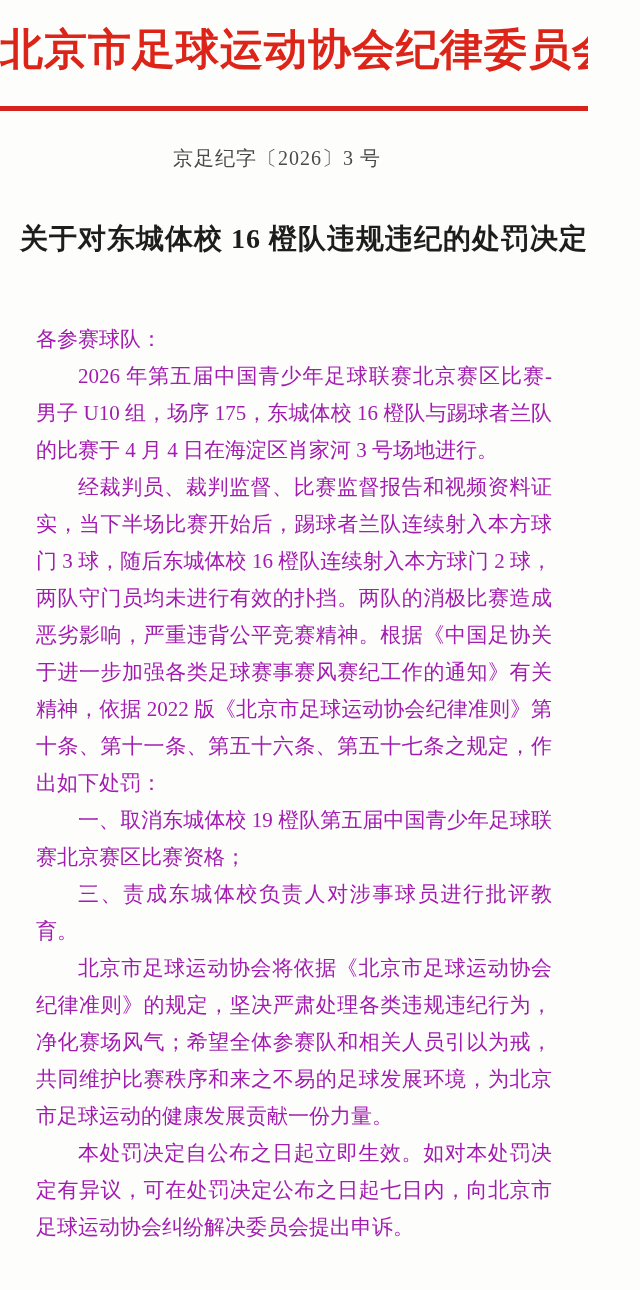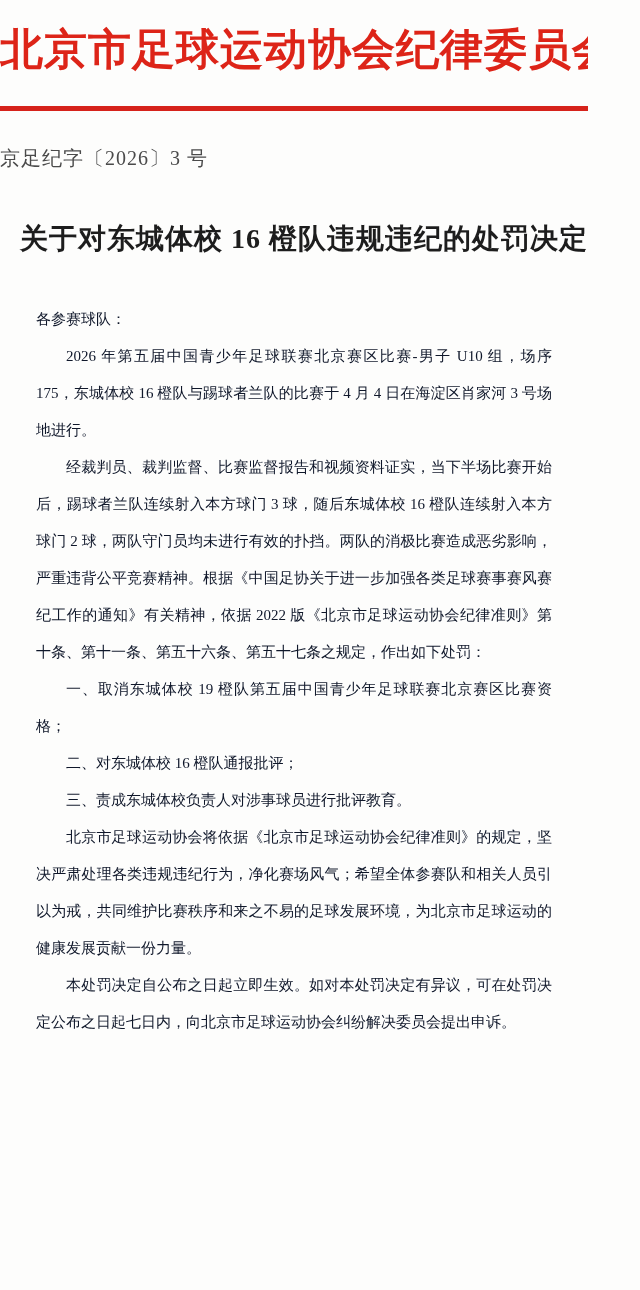--- a/index.html
+++ b/index.html
@@ -27,41 +27,41 @@
   .red-rule {
     height: 5px;
     background: #d6231b;
     margin-top: 30px;
     width: 100%;
     border: none;
   }
   .doc-number {
     margin-top: 34px;
     padding-right: 34px;
-    text-align: left;
+    text-align: center;
     font-size: 20px;
     line-height: 26px;
     color: #4a4a4a;
     letter-spacing: 1px;
   }
   .doc-title {
     margin-top: 48px;
     text-align: center;
     font-size: 28px;
     line-height: 40px;
     font-weight: bold;
     color: #1d1d1d;
     letter-spacing: 1px;
     margin-left: 20px;
   }
   .doc-body {
-    margin: 42px 36px 0 36px;
-    font-size: 15px;
+    margin: 62px 36px 0 36px;
+    font-size: 21px;
     line-height: 37px;
-    color: #0f172a;
+    color: #a21caf;
     text-align: justify;
   }
   .salutation { text-indent: 0; }
   .doc-body p.para { text-indent: 2em; }
 </style>
 </head>
 <body>
 
 <div class="page">
 
@@ -71,19 +71,18 @@
 
   <div class="doc-number">京足纪字〔2026〕3 号</div>
 
   <div class="doc-title">关于对东城体校 16 橙队违规违纪的处罚决定</div>
 
   <div class="doc-body">
     <p class="salutation">各参赛球队：</p>
     <p class="para">2026 年第五届中国青少年足球联赛北京赛区比赛-男子 U10 组，场序 175，东城体校 16 橙队与踢球者兰队的比赛于 4 月 4 日在海淀区肖家河 3 号场地进行。</p>
     <p class="para">经裁判员、裁判监督、比赛监督报告和视频资料证实，当下半场比赛开始后，踢球者兰队连续射入本方球门 3 球，随后东城体校 16 橙队连续射入本方球门 2 球，两队守门员均未进行有效的扑挡。两队的消极比赛造成恶劣影响，严重违背公平竞赛精神。根据《中国足协关于进一步加强各类足球赛事赛风赛纪工作的通知》有关精神，依据 2022 版《北京市足球运动协会纪律准则》第十条、第十一条、第五十六条、第五十七条之规定，作出如下处罚：</p>
     <p class="para">一、取消东城体校 19 橙队第五届中国青少年足球联赛北京赛区比赛资格；</p>
-    <p class="para">二、对东城体校 16 橙队通报批评；</p>
     <p class="para">三、责成东城体校负责人对涉事球员进行批评教育。</p>
     <p class="para">北京市足球运动协会将依据《北京市足球运动协会纪律准则》的规定，坚决严肃处理各类违规违纪行为，净化赛场风气；希望全体参赛队和相关人员引以为戒，共同维护比赛秩序和来之不易的足球发展环境，为北京市足球运动的健康发展贡献一份力量。</p>
     <p class="para">本处罚决定自公布之日起立即生效。如对本处罚决定有异议，可在处罚决定公布之日起七日内，向北京市足球运动协会纠纷解决委员会提出申诉。</p>
   </div>
 
 </div>
 
 </body></html>

